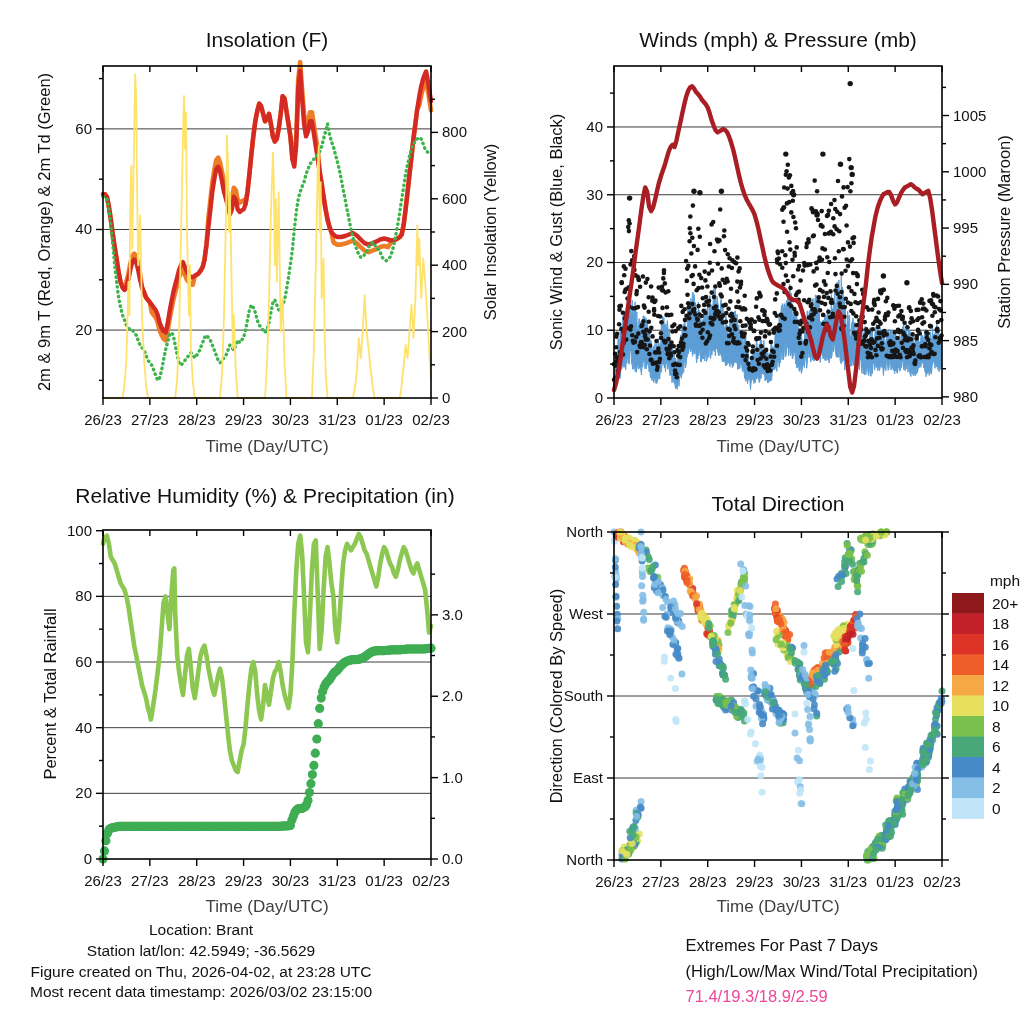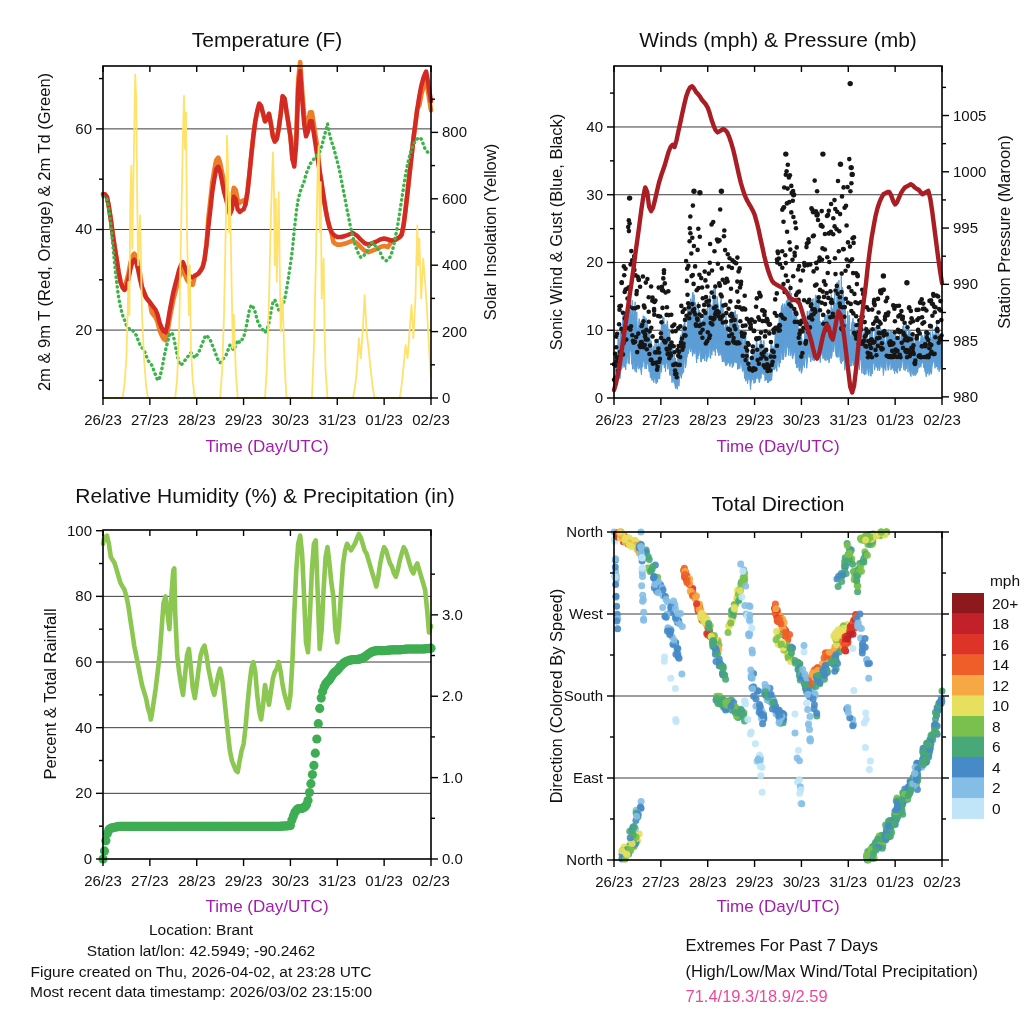--- a/index.html
+++ b/index.html
@@ -2,21 +2,21 @@
 <html><head>
 <meta charset="utf-8">
 <style>
   html,body{margin:0;padding:0;background:#ffffff;}
   #stage{position:relative;width:1024px;height:1024px;background:#fff;overflow:hidden;
          font-family:"Liberation Sans",sans-serif;color:#111;}
   svg text{font-family:"Liberation Sans",sans-serif;}
   .ptitle{position:absolute;transform:translateX(-50%);white-space:nowrap;
           font-size:21px;color:#111;}
   .xlab{position:absolute;transform:translateX(-50%);white-space:nowrap;
-        font-size:17px;color:#a21caf;}
+        font-size:17px;color:#404040;}
   .vlab{position:absolute;white-space:nowrap;transform:translate(-50%,-50%) rotate(-90deg);
         font-size:16.5px;color:#111;}
   .mphlab{position:absolute;transform:translateX(-50%);font-size:15.5px;color:#111;}
   #footer{position:absolute;left:30px;top:920px;font-size:15.5px;line-height:20.8px;color:#111;text-align:center;}
   #extremes{position:absolute;right:46px;top:933px;text-align:left;
             font-size:16.5px;line-height:25.5px;color:#111;}
   #extremes .vals{color:#ec4899;font-weight:normal;}
 </style>
 </head>
 <body>
@@ -2778,42 +2778,42 @@
       <text x="992" y="670.25" text-anchor="start" font-size="15.5" fill="#111">14</text>
       <text x="992" y="690.75" text-anchor="start" font-size="15.5" fill="#111">12</text>
       <text x="992" y="711.25" text-anchor="start" font-size="15.5" fill="#111">10</text>
       <text x="992" y="731.75" text-anchor="start" font-size="15.5" fill="#111">8</text>
       <text x="992" y="752.25" text-anchor="start" font-size="15.5" fill="#111">6</text>
       <text x="992" y="772.75" text-anchor="start" font-size="15.5" fill="#111">4</text>
       <text x="992" y="793.25" text-anchor="start" font-size="15.5" fill="#111">2</text>
       <text x="992" y="813.75" text-anchor="start" font-size="15.5" fill="#111">0</text>
     </svg>
 
-  <div class="ptitle" style="left:267px;top:28px">Temperature (F)</div>
+  <div class="ptitle" style="left:267px;top:28px">Insolation (F)</div>
   <div class="ptitle" style="left:778px;top:28px">Winds (mph) &amp; Pressure (mb)</div>
   <div class="ptitle" style="left:265px;top:484px">Relative Humidity (%) &amp; Precipitation (in)</div>
   <div class="ptitle" style="left:778px;top:492px">Total Direction</div>
 
   <div class="xlab" style="left:267px;top:437px">Time (Day/UTC)</div>
   <div class="xlab" style="left:778px;top:437px">Time (Day/UTC)</div>
   <div class="xlab" style="left:267px;top:897px">Time (Day/UTC)</div>
   <div class="xlab" style="left:778px;top:897px">Time (Day/UTC)</div>
 
   <div class="vlab" style="left:44px;top:232px">2m &amp; 9m T (Red, Orange) &amp; 2m Td (Green)</div>
   <div class="vlab" style="left:490px;top:232px">Solar Insolation (Yellow)</div>
   <div class="vlab" style="left:556px;top:232px">Sonic Wind &amp; Gust (Blue, Black)</div>
   <div class="vlab" style="left:1004px;top:232px">Station Pressure (Maroon)</div>
   <div class="vlab" style="left:50px;top:694px">Percent &amp; Total Rainfall</div>
   <div class="vlab" style="left:556px;top:696px">Direction (Colored By Speed)</div>
 
   <div class="mphlab" style="left:1005px;top:572px">mph</div>
 
   <div id="footer">
     <div>Location: Brant</div>
-    <div>Station lat/lon: 42.5949; -90.2462</div>
+    <div>Station lat/lon: 42.5949; -36.5629</div>
     <div>Figure created on Thu, 2026-04-02, at 23:28 UTC</div>
     <div>Most recent data timestamp: 2026/03/02 23:15:00</div>
   </div>
 
   <div id="extremes">
     <div>Extremes For Past 7 Days</div>
     <div>(High/Low/Max Wind/Total Precipitation)</div>
     <div class="vals">71.4/19.3/18.9/2.59</div>
   </div>
 </div>

